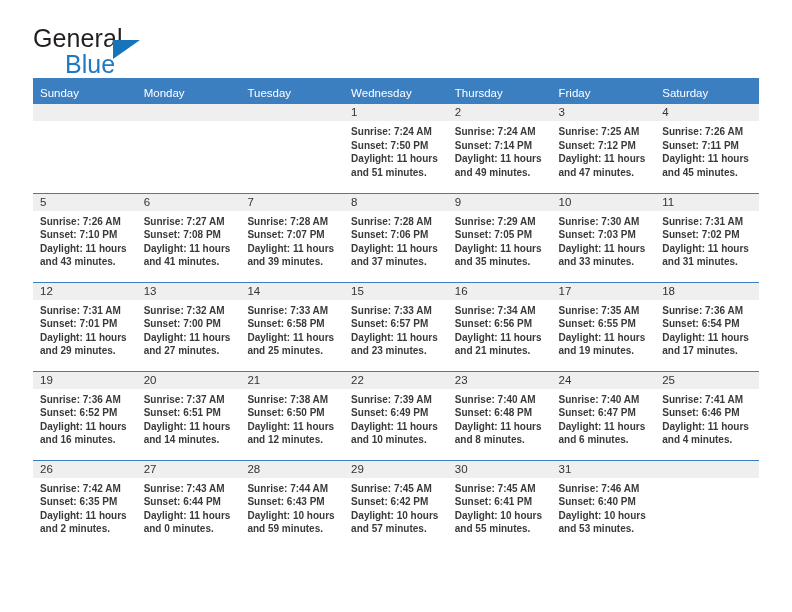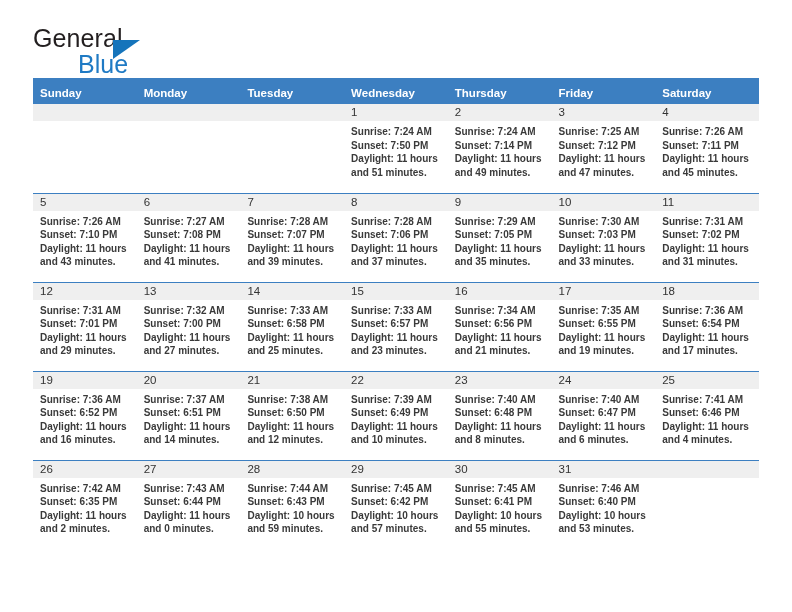--- a/index.html
+++ b/index.html
@@ -52,21 +52,21 @@
     position: absolute;
     left: 80px;
     top: 14px;
     width: 0;
     height: 0;
     border-left: 27px solid #1574bb;
     border-bottom: 19px solid transparent;
   }
   .logo-blue {
     position: absolute;
-    left: 45px;
+    left: 32px;
     top: 26px;
     font-size: 25px;
     color: #1f7ac4;
     font-family: "Liberation Sans", sans-serif;
   }
   .title-block {
     text-align: right;
     padding-top: 1px;
   }
   .cal-title {
@@ -88,21 +88,21 @@
   
   .calendar {
     margin: 0 33px;
     width: 726px;
     border-collapse: collapse;
     table-layout: fixed;
   }
   .calendar th {
     background: #3c7fc1;
     color: #ffffff;
-    font-weight: bold;
+    font-weight: normal;
     font-size: 11.5px;
     text-align: left;
     padding: 9px 0 5px 7px;
     height: 19px;
     box-sizing: border-box;
     border: none;
   }
   .calendar td {
     vertical-align: top;
     padding: 0;

